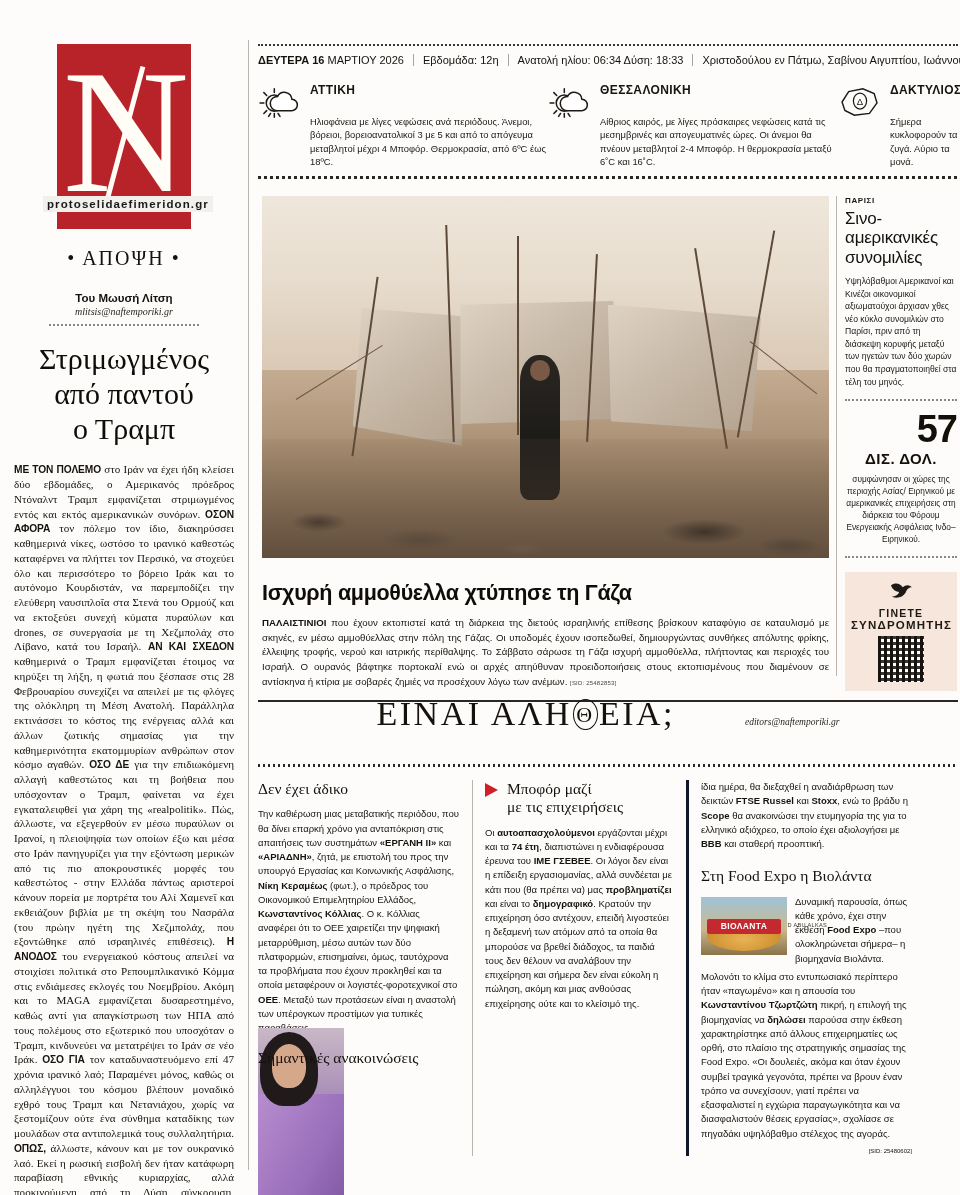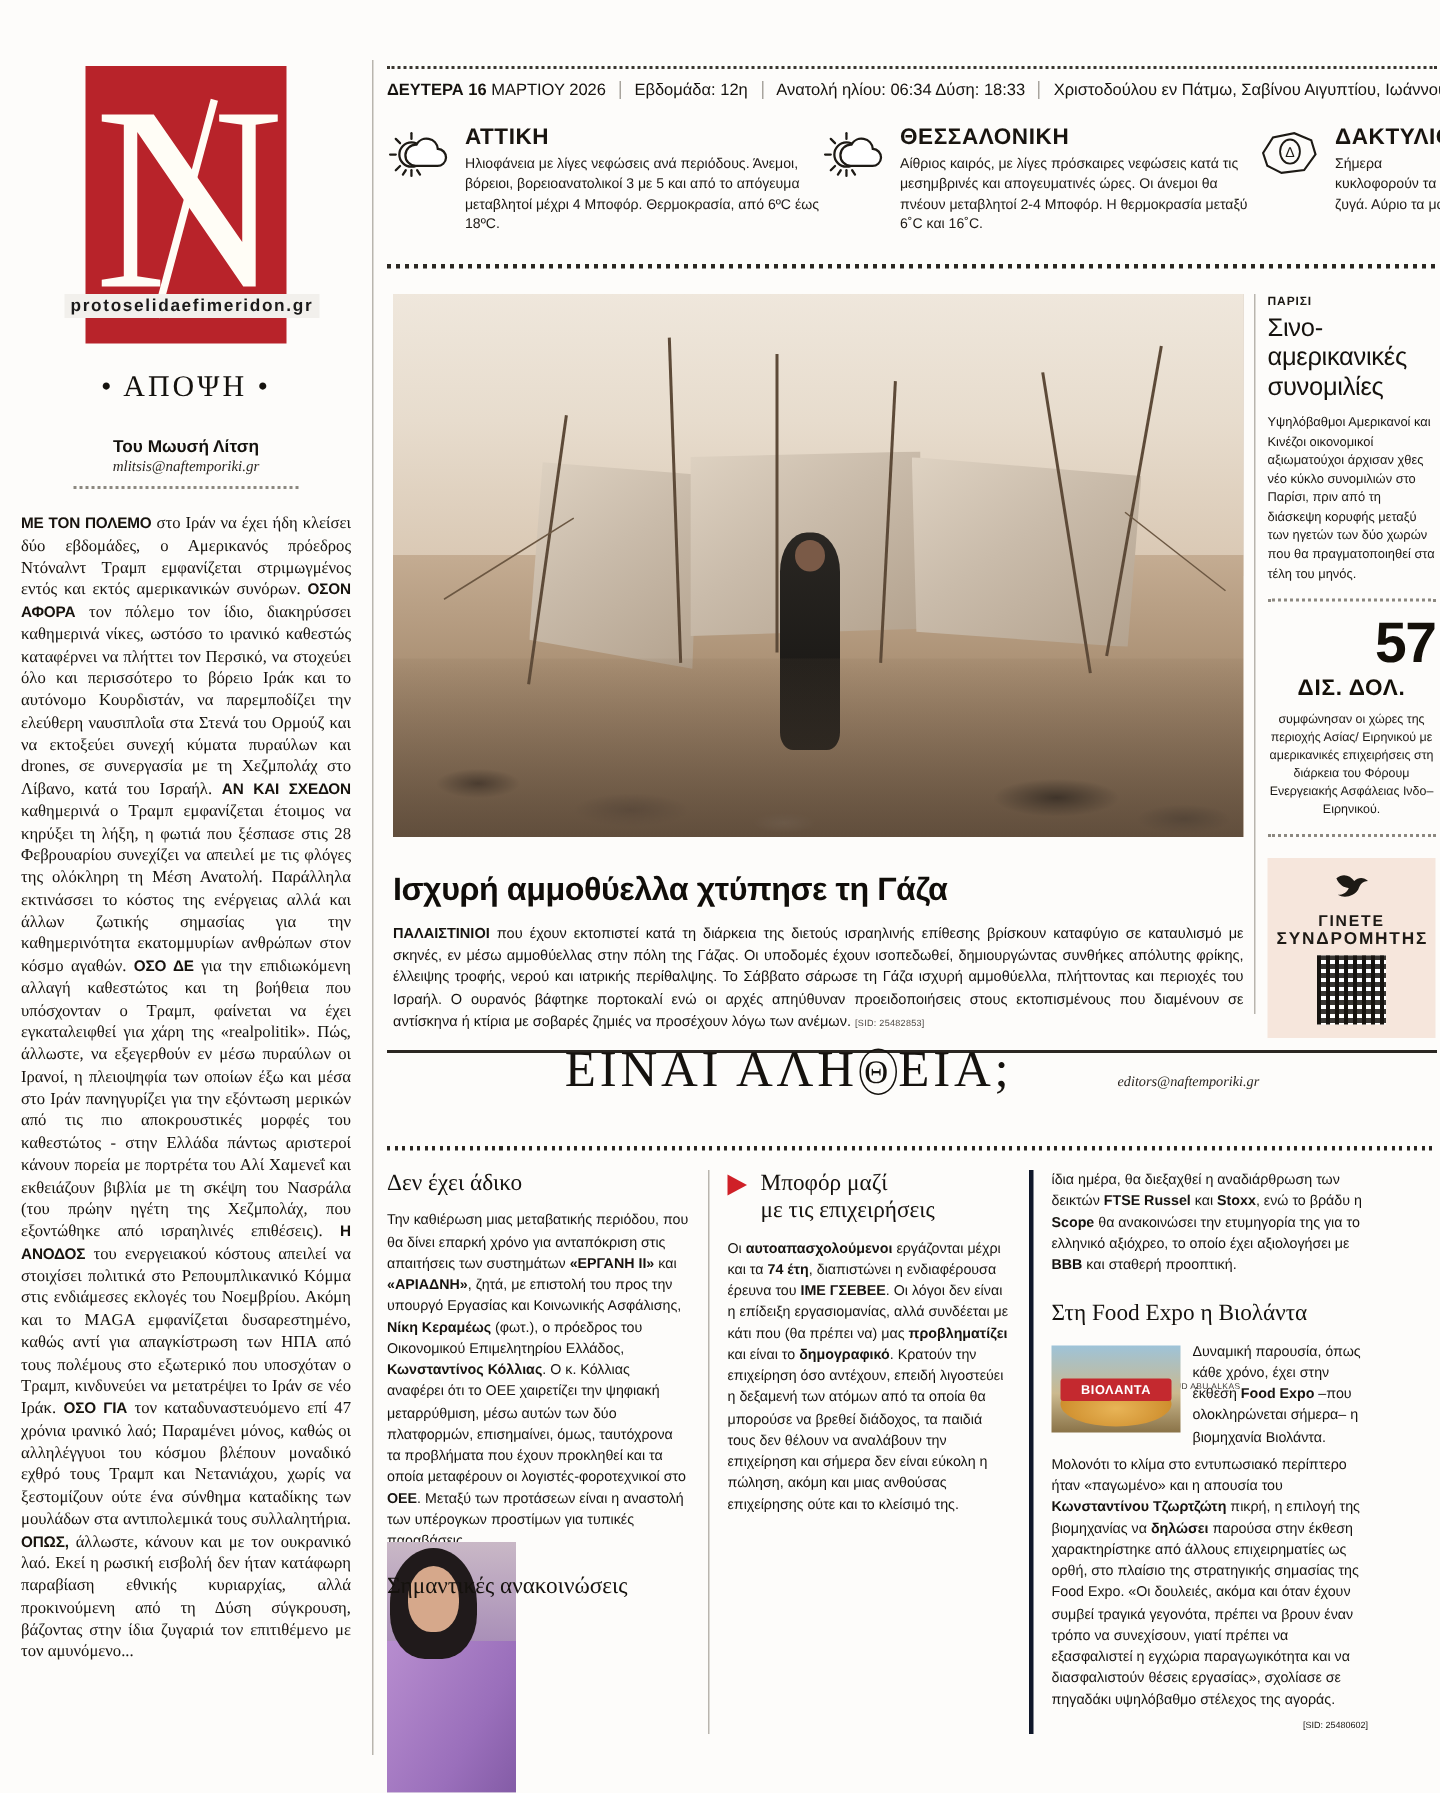--- a/index.html
+++ b/index.html
@@ -144,22 +144,22 @@
   .weather-row {
     display: flex; margin-top: 12px; gap: 0;
   }
   .wx { display: flex; gap: 8px; }
   .wx.attiki { width: 290px; }
   .wx.thess  { width: 290px; }
   .wx.ring   { width: 120px; }
   .wx-icon { flex: 0 0 auto; width: 44px; padding-top: 2px; }
   .wx-txt { flex: 1 1 auto; }
   .wx-city {
-    font-size: 15px; font-weight: bold; letter-spacing: .4px;
-    margin-bottom: 2px;
+    font-size: 12px; font-weight: bold; letter-spacing: .4px;
+    margin-bottom: 18px;
   }
   .wx-desc { font-size: 9.4px; line-height: 1.42; color: #1c1813; }
   .ring .wx-desc { font-size: 9.4px; }
 
   .hr-dots-heavy {
     position: absolute; left: 258px; top: 176px; width: 700px;
     height: 3px;
     background: repeating-linear-gradient(to right, #2b2722 0 3px, transparent 3px 6px);
   }
 
@@ -374,20 +374,25 @@
       </div>
       <div class="watermark">protoselidaefimeridon.gr</div>
     </div>
 
     <div class="opinion-label">• ΑΠΟΨΗ •</div>
 
     <div class="byline">Του Μωυσή Λίτση</div>
     <div class="byline-mail">mlitsis@naftemporiki.gr</div>
     <div class="dotrule"></div>
 
+    <div class="editorial-title">
+      <div>Στριμωγμένος</div>
+      <div>από παντού</div>
+      <div>ο Τραμπ</div>
+    </div>
 
     <div class="editorial-body" id="editorial-body"><span class="lead">ΜΕ ΤΟΝ ΠΟΛΕΜΟ</span><span> στο Ιράν να έχει ήδη κλείσει δύο εβδομάδες, ο Αμερικανός πρόεδρος Ντόναλντ Τραμπ εμφανίζεται στριμωγμένος εντός και εκτός αμερικανικών συνόρων.</span> <span class="lead">ΟΣΟΝ ΑΦΟΡΑ</span><span> τον πόλεμο τον ίδιο, διακηρύσσει καθημερινά νίκες, ωστόσο το ιρανικό καθεστώς καταφέρνει να πλήττει τον Περσικό, να στοχεύει όλο και περισσότερο το βόρειο Ιράκ και το αυτόνομο Κουρδιστάν, να παρεμποδίζει την ελεύθερη ναυσιπλοΐα στα Στενά του Ορμούζ και να εκτοξεύει συνεχή κύματα πυραύλων και drones, σε συνεργασία με τη Χεζμπολάχ στο Λίβανο, κατά του Ισραήλ.</span> <span class="lead">ΑΝ ΚΑΙ ΣΧΕΔΟΝ</span><span> καθημερινά ο Τραμπ εμφανίζεται έτοιμος να κηρύξει τη λήξη, η φωτιά που ξέσπασε στις 28 Φεβρουαρίου συνεχίζει να απειλεί με τις φλόγες της ολόκληρη τη Μέση Ανατολή. Παράλληλα εκτινάσσει το κόστος της ενέργειας αλλά και άλλων ζωτικής σημασίας για την καθημερινότητα εκατομμυρίων ανθρώπων στον κόσμο αγαθών.</span> <span class="lead">ΟΣΟ ΔΕ</span><span> για την επιδιωκόμενη αλλαγή καθεστώτος και τη βοήθεια που υπόσχονταν ο Τραμπ, φαίνεται να έχει εγκαταλειφθεί για χάρη της «realpolitik». Πώς, άλλωστε, να εξεγερθούν εν μέσω πυραύλων οι Ιρανοί, η πλειοψηφία των οποίων έξω και μέσα στο Ιράν πανηγυρίζει για την εξόντωση μερικών από τις πιο αποκρουστικές μορφές του καθεστώτος - στην Ελλάδα πάντως αριστεροί κάνουν πορεία με πορτρέτα του Αλί Χαμενεΐ και εκθειάζουν βιβλία με τη σκέψη του Νασράλα (του πρώην ηγέτη της Χεζμπολάχ, που εξοντώθηκε από ισραηλινές επιθέσεις).</span> <span class="lead">Η ΑΝΟΔΟΣ</span><span> του ενεργειακού κόστους απειλεί να στοιχίσει πολιτικά στο Ρεπουμπλικανικό Κόμμα στις ενδιάμεσες εκλογές του Νοεμβρίου. Ακόμη και το MAGA εμφανίζεται δυσαρεστημένο, καθώς αντί για απαγκίστρωση των ΗΠΑ από τους πολέμους στο εξωτερικό που υποσχόταν ο Τραμπ, κινδυνεύει να μετατρέψει το Ιράν σε νέο Ιράκ.</span> <span class="lead">ΟΣΟ ΓΙΑ</span><span> τον καταδυναστευόμενο επί 47 χρόνια ιρανικό λαό; Παραμένει μόνος, καθώς οι αλληλέγγυοι του κόσμου βλέπουν μοναδικό εχθρό τους Τραμπ και Νετανιάχου, χωρίς να ξεστομίζουν ούτε ένα σύνθημα καταδίκης των μουλάδων στα αντιπολεμικά τους συλλαλητήρια.</span> <span class="lead">ΟΠΩΣ,</span><span> άλλωστε, κάνουν και με τον ουκρανικό λαό. Εκεί η ρωσική εισβολή δεν ήταν κατάφωρη παραβίαση εθνικής κυριαρχίας, αλλά προκινούμενη από τη Δύση σύγκρουση, βάζοντας στην ίδια ζυγαριά τον επιτιθέμενο με τον αμυνόμενο...</span> </div>
   </div>
 
   <div class="vrule-main"></div>
 
   <div class="topstrip">
     <div class="dots-rule"></div>
     <div class="dateline">
       <div class="seg">

